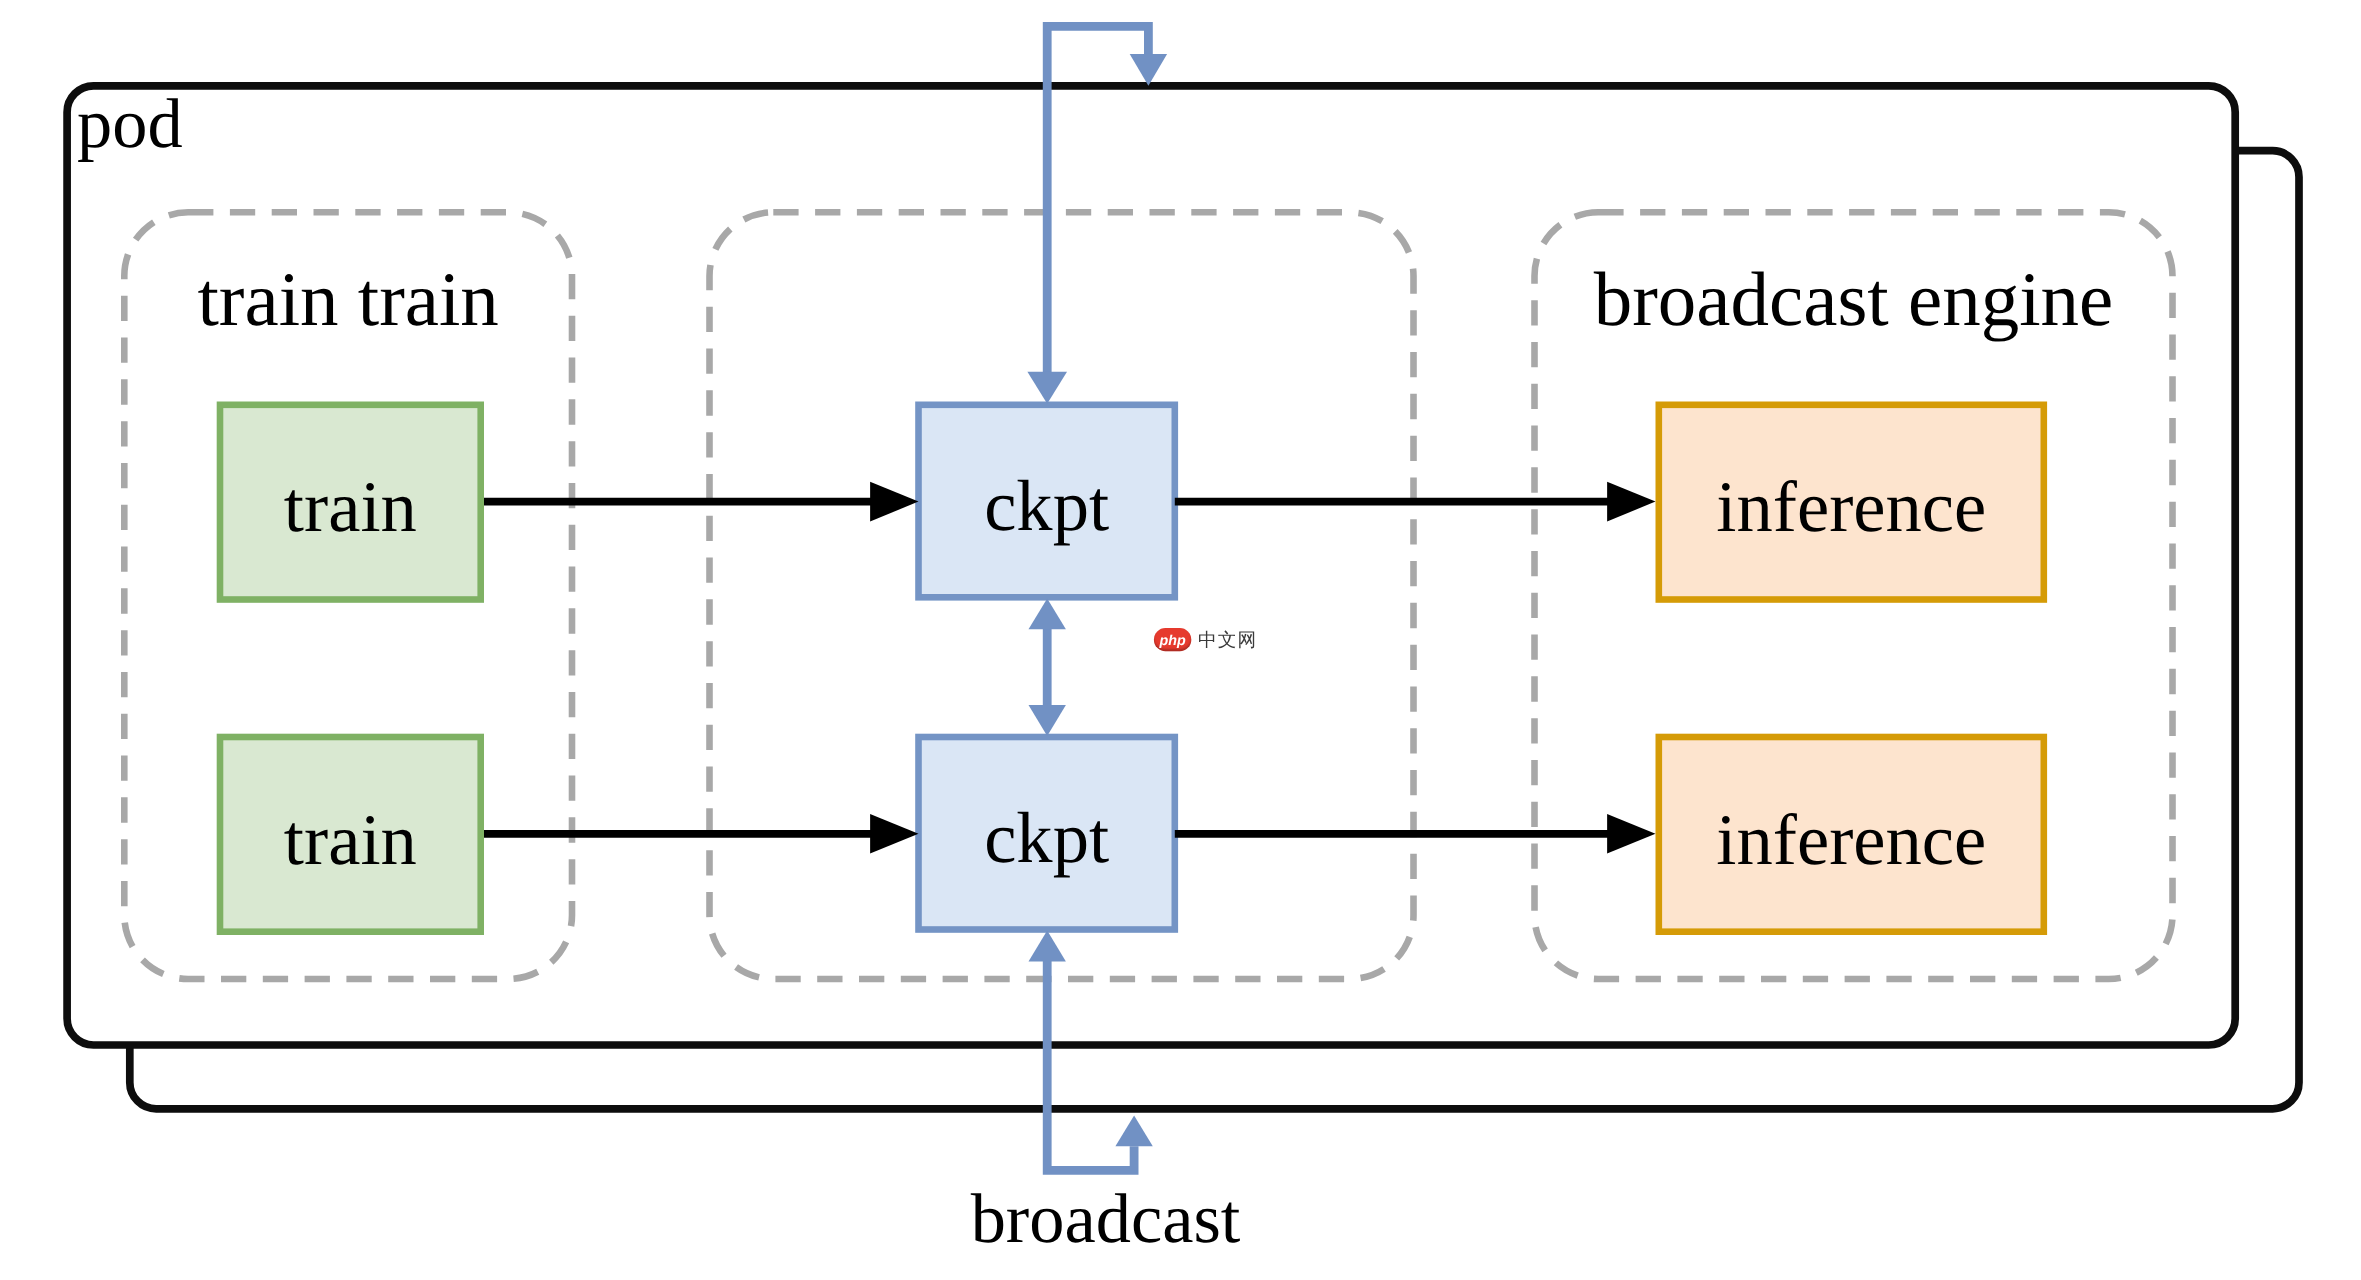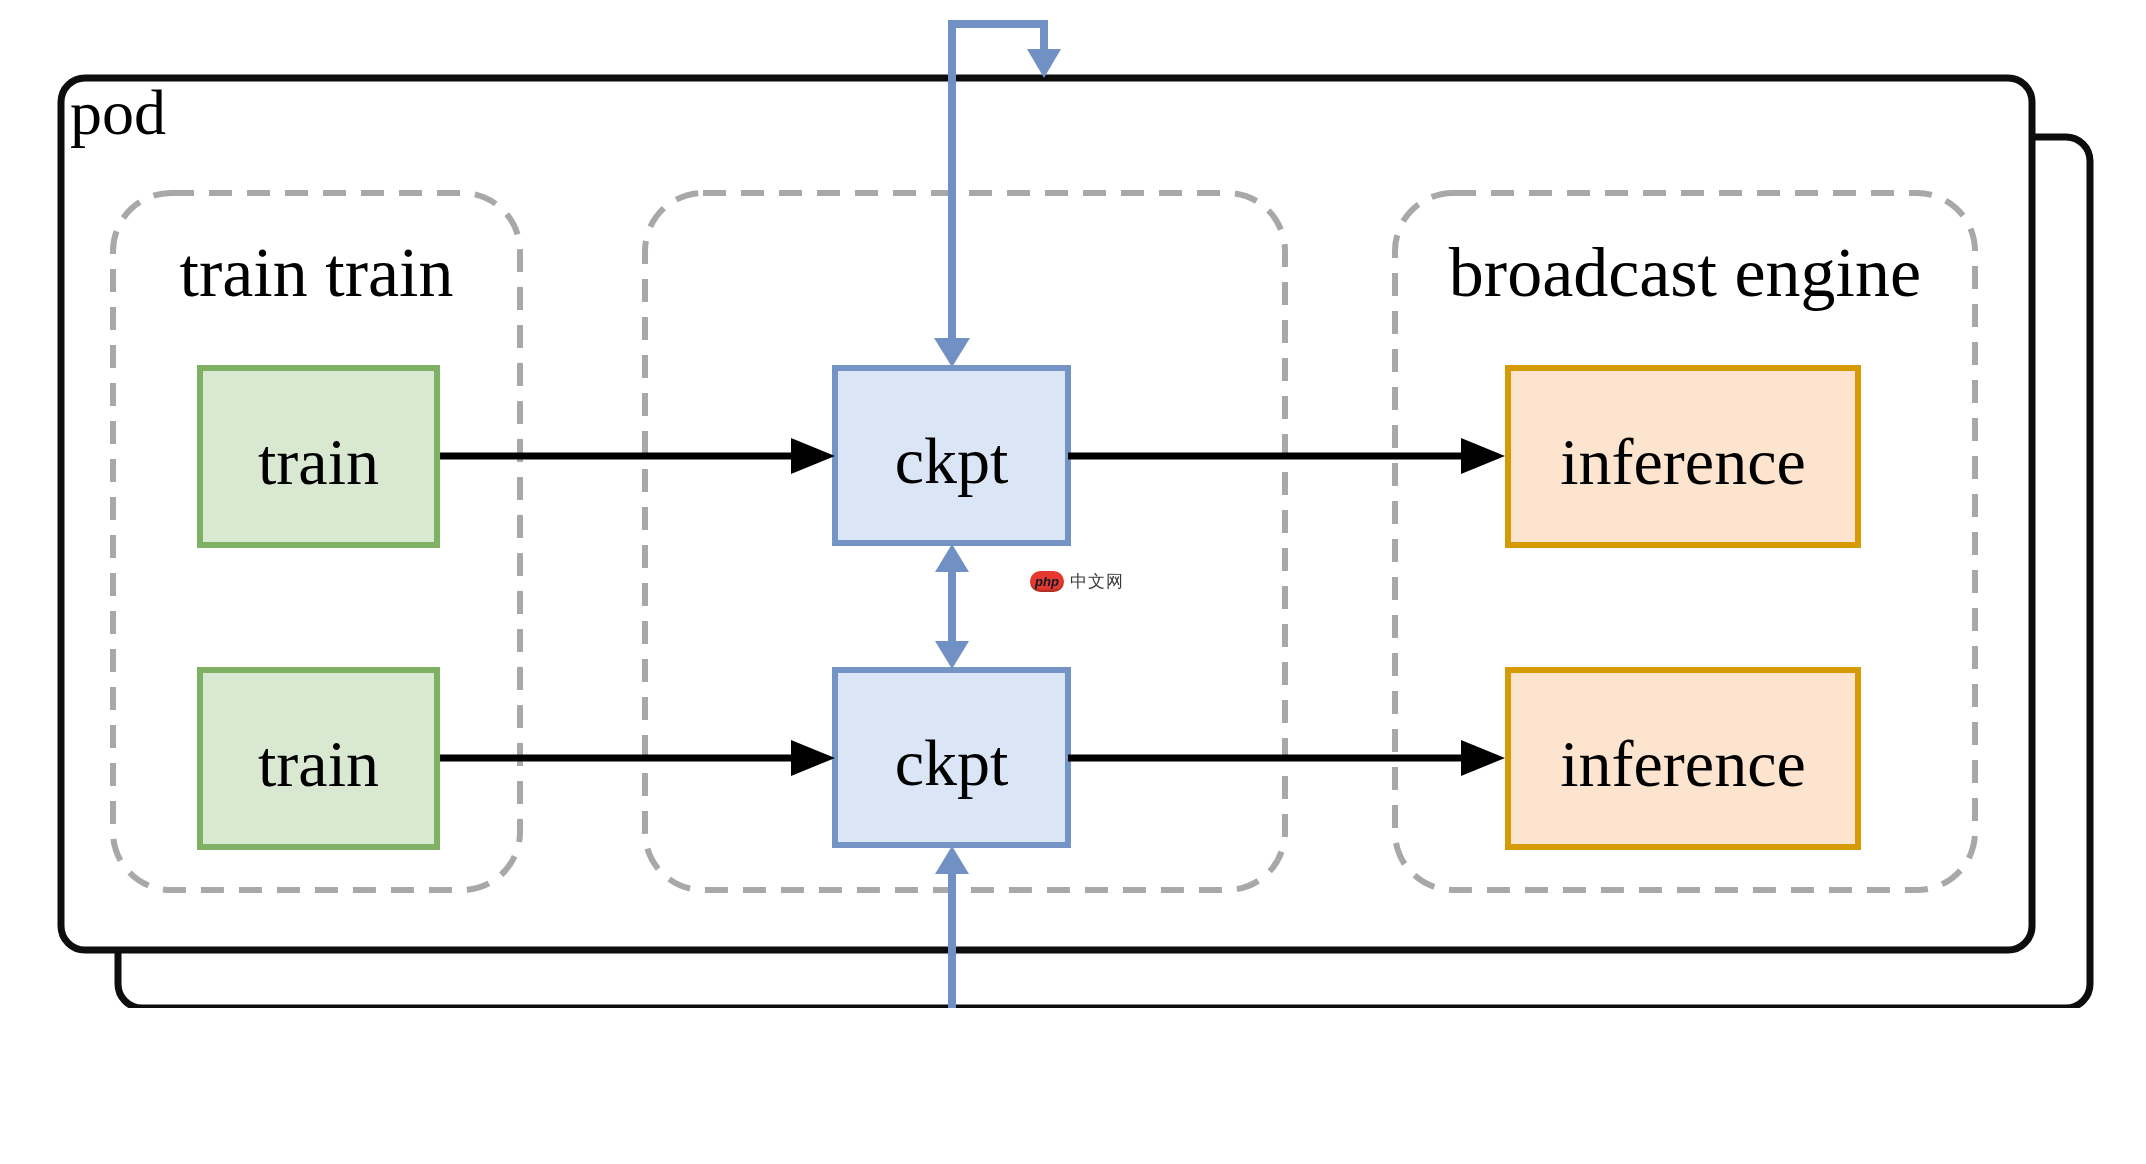--- a/index.html
+++ b/index.html
@@ -1,18 +1,18 @@
 <!DOCTYPE html>
 <html style="--background: #ffffff; --text: #000000; --pod-border: #0d0d0d; --dash-border: #a8a8a8; --green-fill: #d9e8d1; --green-border: #7fb164; --blue-fill: #dae6f5; --blue-border: #7494c5; --orange-fill: #fde4ce; --orange-border: #d59b07; --arrow-black: #000000; --arrow-blue: #7191c4; --watermark-red: #e63a2e; --watermark-text: #3a3a3a;"><head>
 <meta charset="utf-8">
 <style>
   html,body{margin:0;padding:0;background:#fff;}
   .stage{
     position:relative;
-    width:2146px;height:1008px;
+    width:2146px;height:1164px;
     background:var(--background,#fff);
     font-family:"Liberation Serif", serif;
     color:var(--text,#000);
     overflow:hidden;
   }
   .stage svg{position:absolute;left:0;top:0;}
   .label{position:absolute;line-height:1;white-space:nowrap;}
   .pod-label{left:70px;top:81px;font-size:64px;}
   .engine-label{top:238px;font-size:70px;text-align:center;}
   .box-label{
@@ -22,22 +22,23 @@
   .broadcast-label{left:805px;top:1076px;width:400px;font-size:64px;text-align:center;}
   .watermark{
     position:absolute;left:1030px;top:568px;height:26px;
     display:flex;align-items:center;gap:6px;
     font-family:"Liberation Sans", sans-serif;
   }
   .wm-badge{
     display:flex;align-items:center;justify-content:center;
     width:34px;height:21px;border-radius:11px;
     background:var(--watermark-red,#e63a2e);
-    color:#0f172a;font-size:13px;font-weight:bold;font-style:italic;
+    color:#ffffff;font-size:13px;font-weight:bold;font-style:italic;
     box-shadow:inset 0 -2px 2px rgba(0,0,0,.25);
+    margin-left:19px;
   }
   .wm-text{
     font-size:17px;font-weight:normal;color:var(--watermark-text,#3a3a3a);
     letter-spacing:1px;
   }
 </style>
 </head>
 <body>
 
 <div class="stage">
@@ -105,19 +106,20 @@
 
   <div class="box-label" style="left:200px;top:368px;width:237px;height:177px">train</div>
   <div class="box-label" style="left:200px;top:670px;width:237px;height:177px">train</div>
 
   <div class="box-label" style="left:835px;top:368px;width:233px;height:175px">ckpt</div>
   <div class="box-label" style="left:835px;top:670px;width:233px;height:175px">ckpt</div>
 
   <div class="box-label" style="left:1508px;top:368px;width:350px;height:177px">inference</div>
   <div class="box-label" style="left:1508px;top:670px;width:350px;height:177px">inference</div>
 
+  <div class="label broadcast-label">broadcast</div>
 
   <div class="watermark">
     <span class="wm-badge">php</span>
     <span class="wm-text">中文网</span>
   </div>
 
 </div>
 
 </body></html>

